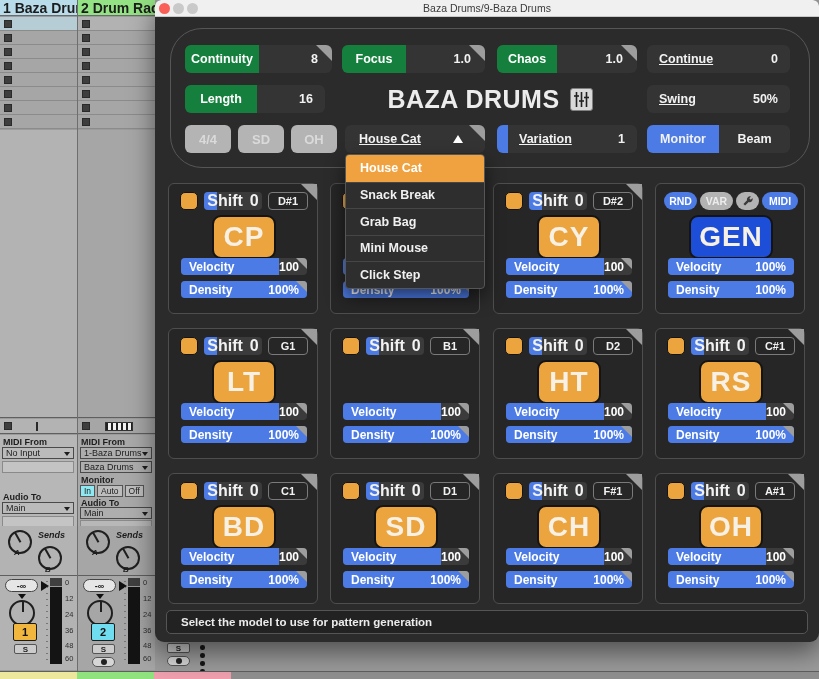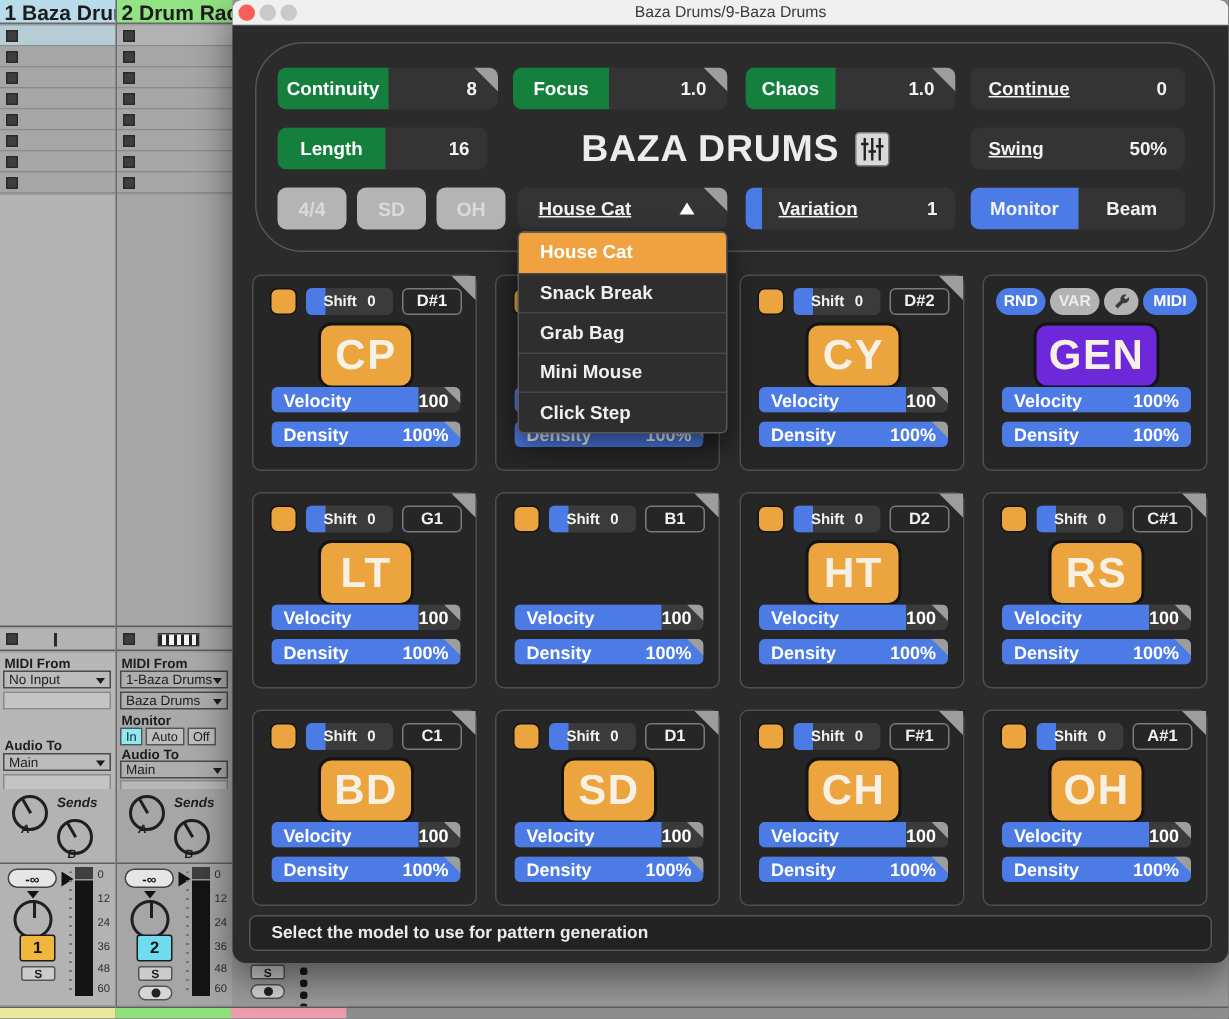--- a/index.html
+++ b/index.html
@@ -140,30 +140,30 @@
   .mitem:not(:first-child) { border-top:1px solid #464646; }
   .mitem.selected { background:#efa23f; color:#fff; }
 
   
   .padpanel { position:absolute; width:150px; height:131px; background:#262626;
     border:1px solid #4e4e4e; border-radius:6px; }
   .chk { position:absolute; left:11px; top:8px; width:18px; height:18px; background:#eca43e;
     border:1px solid #141414; border-radius:5px; }
   .shiftbox { position:absolute; left:35px; top:8px; width:58px; height:18px; background:#3b3b3b;
     border-radius:4px; overflow:hidden; display:flex; align-items:center; justify-content:center;
-    gap:7px; font-size:10px; font-weight:bold; color:#f2f2f2; }
+    gap:7px; font-size:16px; font-weight:bold; color:#f2f2f2; }
   .shiftbox i { position:absolute; left:0; top:0; bottom:0; width:13px; background:#4c7be6; }
   .shiftbox span,.shiftbox b { position:relative; }
   .notebox { position:absolute; left:99px; top:8px; width:40px; height:18px; border:1px solid #7a7a7a;
     border-radius:4px; font-size:11px; font-weight:bold; color:#f2f2f2; display:flex;
     align-items:center; justify-content:center; }
   .padbtn { position:absolute; left:43px; top:31px; width:64px; height:44px; background:#eca43e;
     border:2px solid #141414; border-radius:9px; color:#f6f1e4; font-size:28px; font-weight:bold;
     display:flex; align-items:center; justify-content:center; letter-spacing:1px; }
-  .padbtn.gen { left:33px; width:84px; background:#6d28d9; }
+  .padbtn.gen { left:33px; width:84px; background:#1d4ed8; }
   .srow { position:absolute; left:12px; width:126px; height:17px; background:#3b3b3b;
     border-radius:4px; overflow:hidden; font-size:12px; font-weight:bold; color:#fff; }
   .srow .fillb { position:absolute; left:0; top:0; bottom:0; background:#4c7be6; }
   .srow .sl { position:absolute; left:8px; top:0; bottom:0; display:flex; align-items:center; }
   .srow .sv { position:absolute; right:8px; top:0; bottom:0; display:flex; align-items:center; }
   .pillrow { position:absolute; left:0; top:8px; width:150px; height:18px; }
   .pill { position:absolute; height:18px; border-radius:9px; font-size:10.5px; font-weight:bold;
     color:#fff; display:flex; align-items:center; justify-content:center; }
   .pill.blue { background:#4c7be6; }
   .pill.gray { background:#b3b3b3; color:#ececec; }

